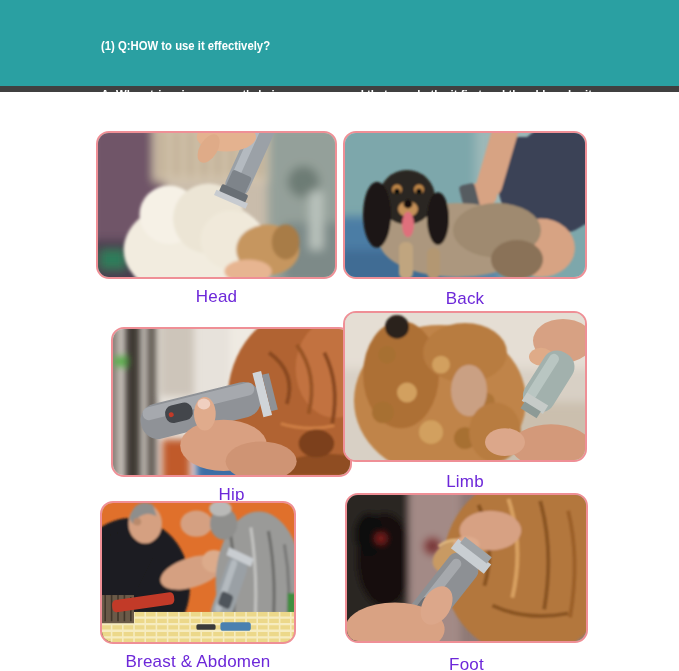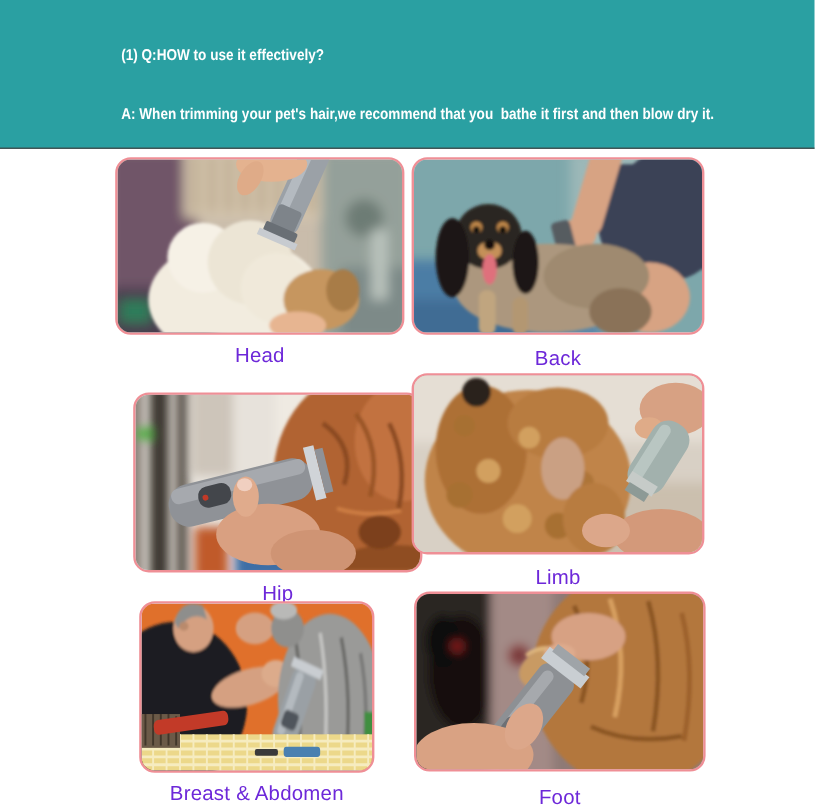--- a/index.html
+++ b/index.html
@@ -2,41 +2,41 @@
 <html><head>
 <meta charset="utf-8">
 <style>
   html,body{margin:0;padding:0;background:#fff;}
   .page{
     position:relative;width:679px;height:671px;background:#ffffff;overflow:hidden;
     font-family:"Liberation Sans",sans-serif;
   }
   
   .qa-band{
-    position:absolute;left:0;top:0;width:679px;height:124px;
-    background:#2aa0a2;border-bottom:1px solid #404040;box-sizing:border-box;
+    position:absolute;left:0;top:0;width:679px;height:92px;
+    background:#2aa0a2;border-bottom:6px solid #404040;box-sizing:border-box;
   }
   .qa-text{
     position:absolute;left:101px;top:6px;color:#ffffff;font-weight:bold;
     font-size:13px;line-height:16.2px;white-space:pre;
     transform:scaleX(0.87);transform-origin:0 0;
   }
   
   .item{position:absolute;}
   .frame{
     box-sizing:border-box;border:2px solid #ef8f96;border-radius:13px;
     overflow:hidden;background:#ddd;
   }
   .frame svg{display:block;width:100%;height:100%;}
   .caption{margin-top:8px;text-align:center;font-size:17px;color:#6d28d9;letter-spacing:.2px;}
   .item-head  {left:96px; top:131px;width:241px;} .item-head  .frame{height:148px;}
   .item-back  {left:343px;top:131px;width:244px;} .item-back  .frame{height:148px;} .item-back .caption{margin-top:10px;}
   .item-hip   {left:96px; top:312px;width:241px;} .item-hip   .frame{height:150px;}
   .item-limb  {left:343px;top:311px;width:244px;border-radius:26px;} .item-limb  .frame{height:151px;} .item-limb .caption{margin-top:10px;}
-  .item-breast{left:116px;top:501px;width:196px;} .item-breast.item .frame{height:143px;}
+  .item-breast{left:100px;top:501px;width:196px;} .item-breast.item .frame{height:143px;}
   .item-foot  {left:345px;top:493px;width:243px;} .item-foot  .frame{height:150px;} .item-foot .caption{margin-top:12px;}
 </style>
 </head>
 <body>
 
 <div class="page">
 
   <div class="qa-band">
     <div class="qa-text">
       <div>(1) Q:HOW to use it effectively?</div>

